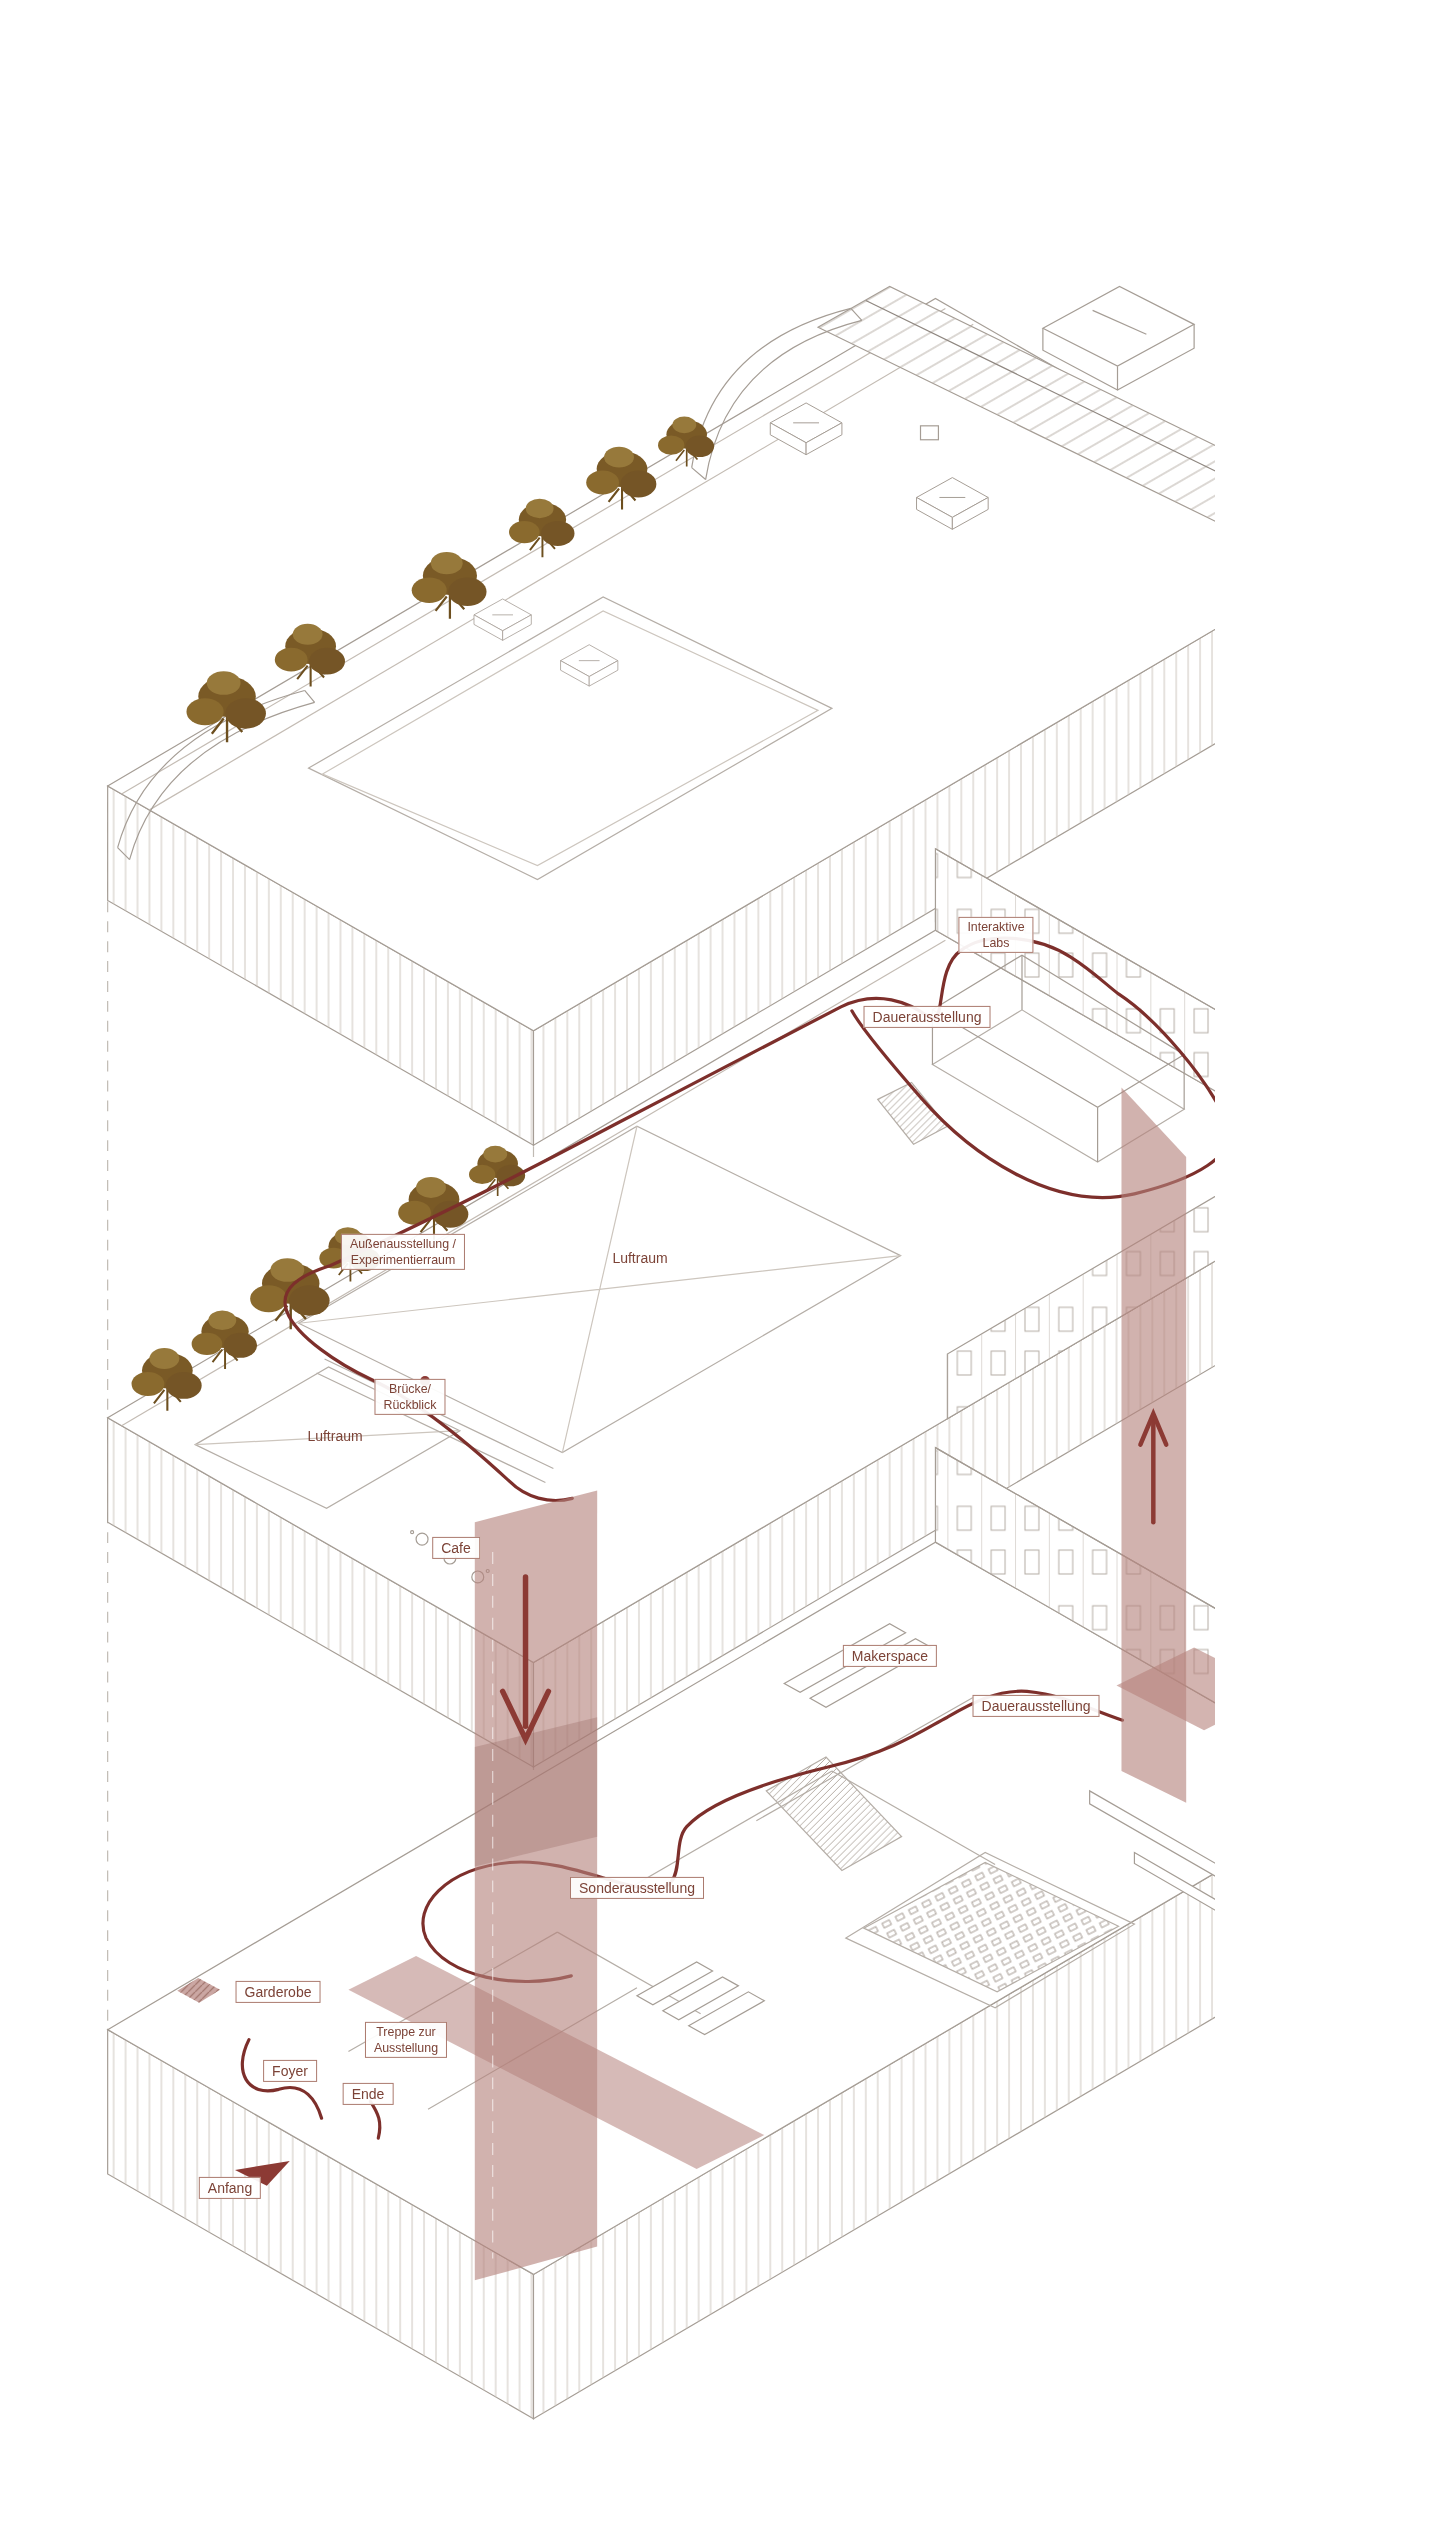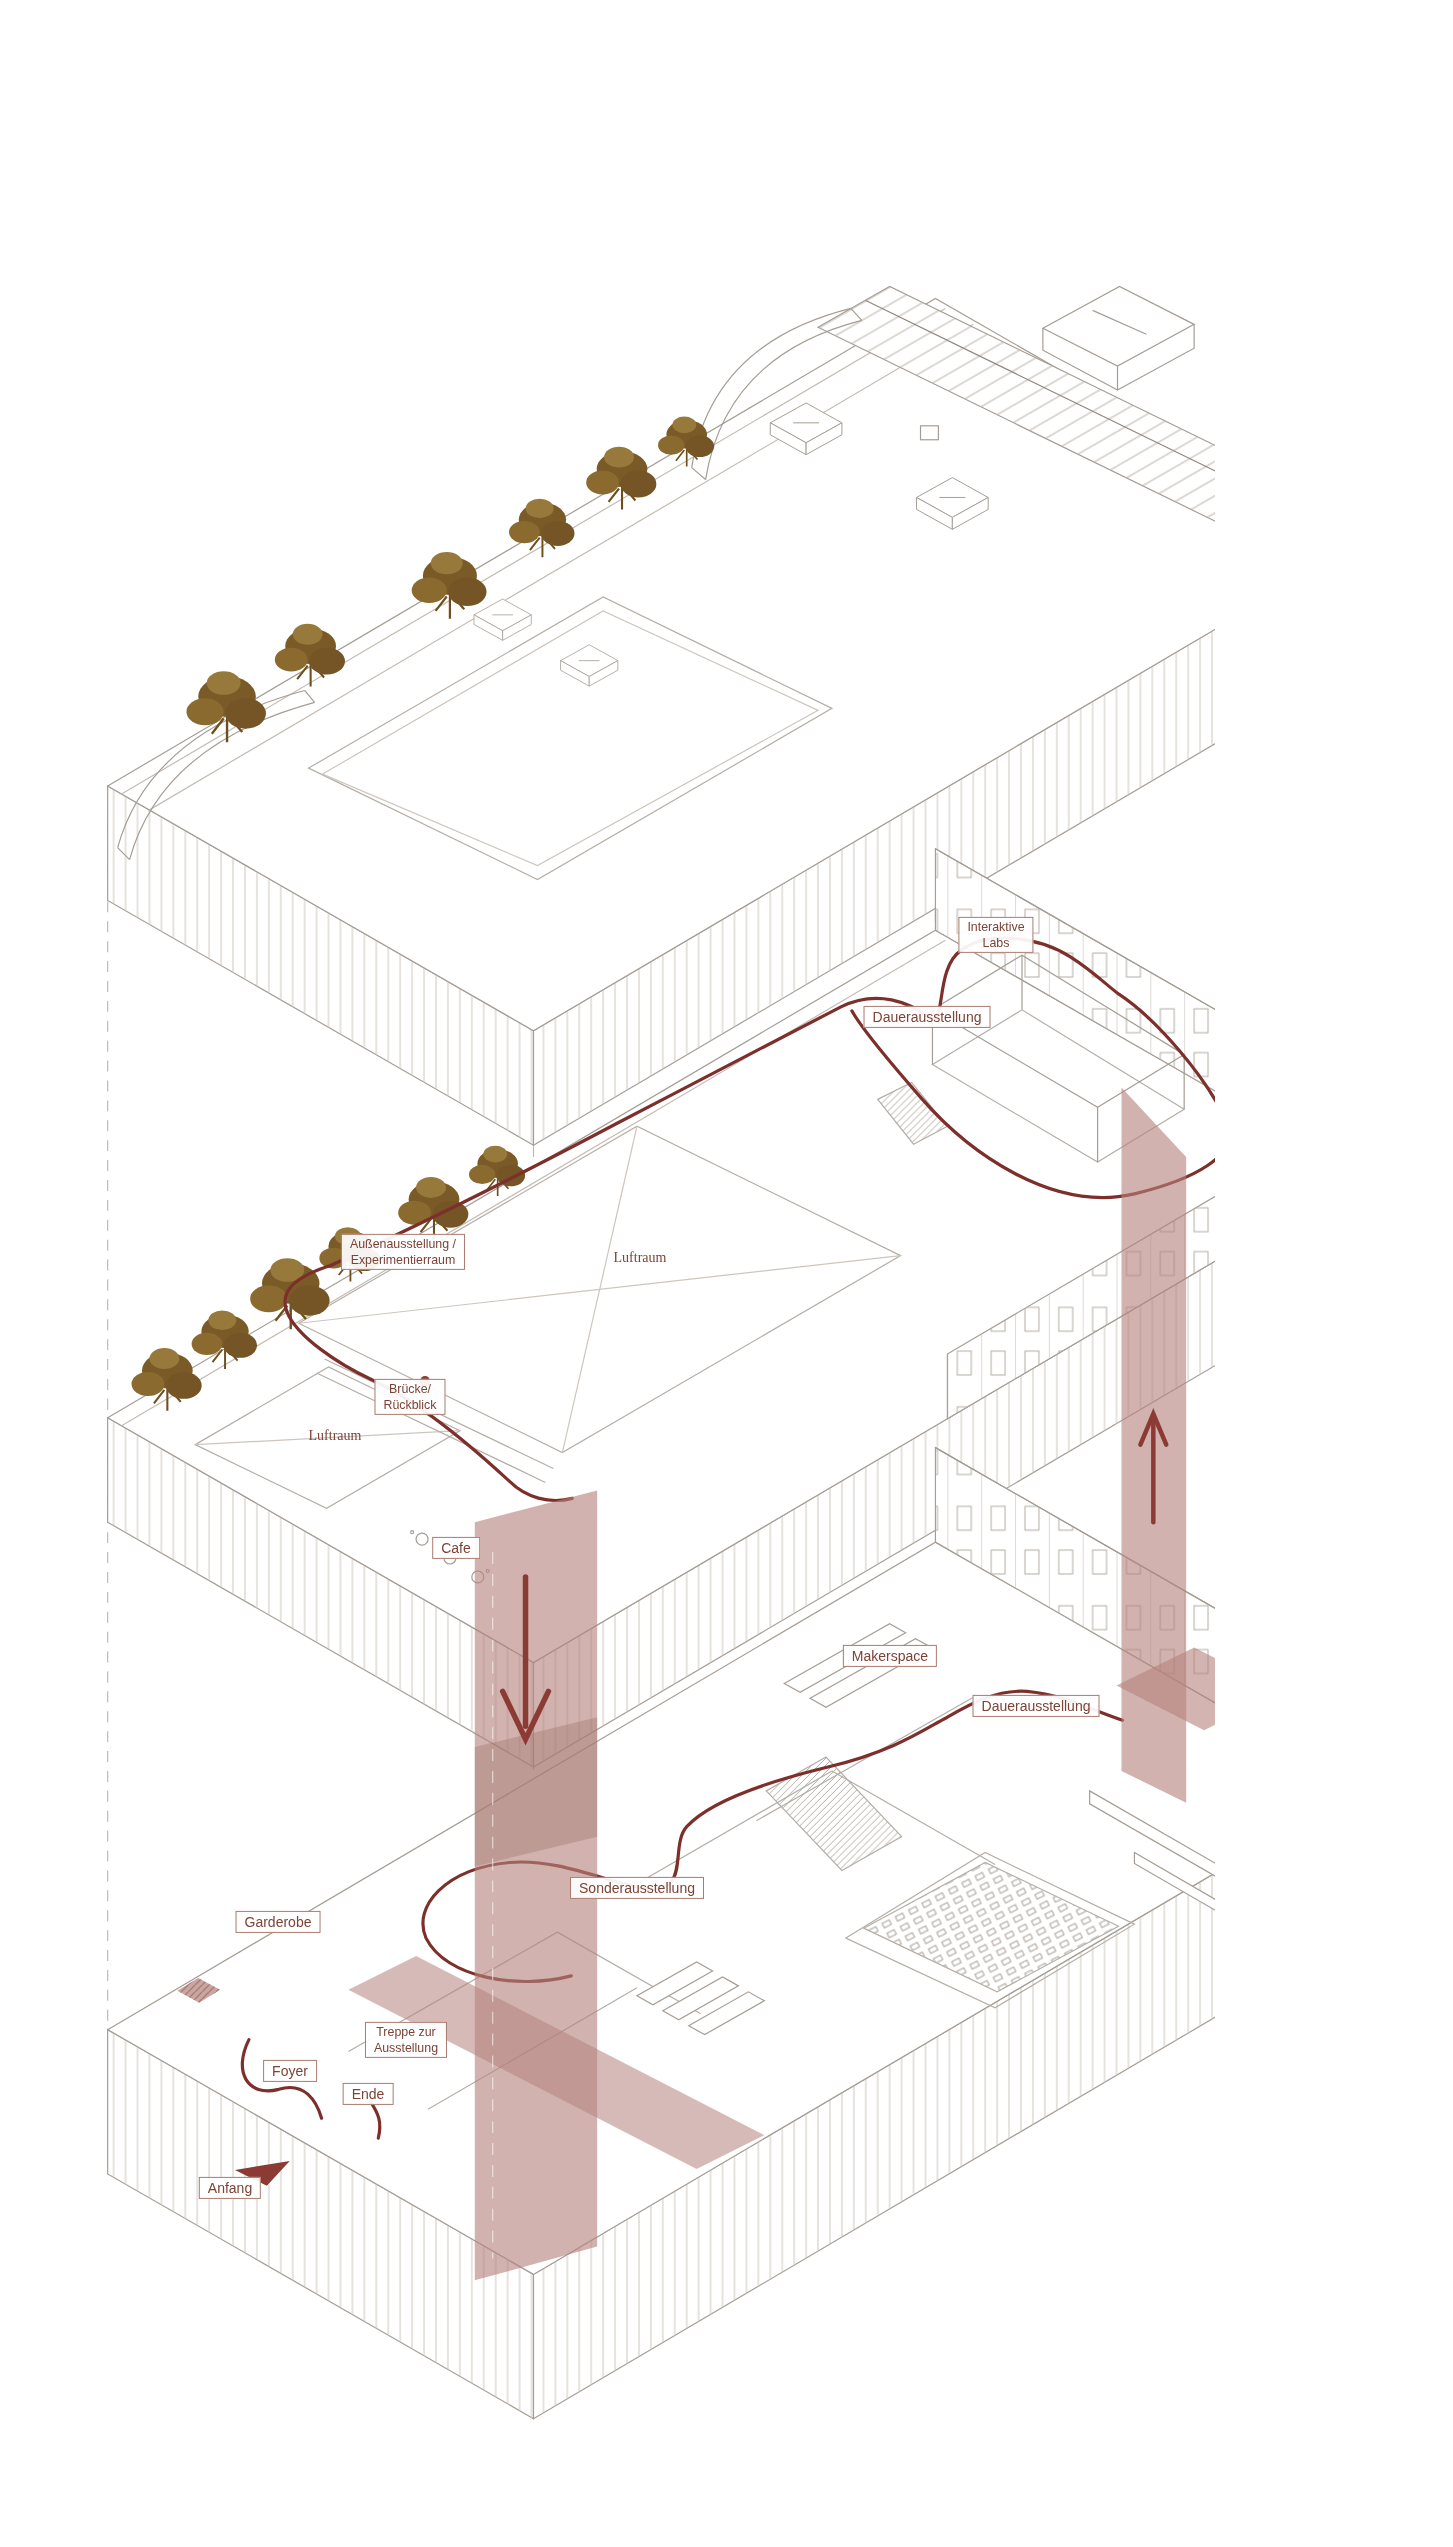--- a/index.html
+++ b/index.html
@@ -2,21 +2,21 @@
 <html><head>
 <meta charset="utf-8">
 <style>
   html,body{margin:0;padding:0;background:#ffffff;}
   #stage{position:relative;width:1215px;height:2547px;background:#ffffff;overflow:hidden;
          font-family:"Liberation Sans", sans-serif;}
   #drawing{position:absolute;left:0;top:0;}
   .label{position:absolute;transform:translate(-50%,-50%);background:rgba(255,255,255,.93);
          border:1px solid #ab7a6e;color:#7c4337;font-size:14px;line-height:1.3;
          padding:1px 8px;text-align:center;white-space:nowrap;}
-  .label.plain{border:none;background:transparent;font-family:Liberation Serif, serif;}
+  .label.plain{border:none;background:transparent;}
   .label.small{font-size:12.4px;}
 </style>
 </head>
 <body>
 
 <div id="stage">
 <svg id="drawing" width="1454" height="2547" viewBox="0 0 1461 2560">
   <defs>
     <pattern id="pat-cols" width="12" height="12" patternUnits="userSpaceOnUse">
       <path d="M6 0 V12" stroke="#cdc6be" stroke-width="1" fill="none"></path>
@@ -259,21 +259,21 @@
 <div class="label plain" style="left:640px;top:1258px">Luftraum</div>
 <div class="label small" style="left:410px;top:1397px">
   <div>Brücke/</div>
   <div>Rückblick</div>
 </div>
 <div class="label plain" style="left:335px;top:1436px">Luftraum</div>
 <div class="label" style="left:456px;top:1548px">Cafe</div>
 <div class="label" style="left:890px;top:1656px">Makerspace</div>
 <div class="label" style="left:1036px;top:1706px">Dauerausstellung</div>
 <div class="label" style="left:637px;top:1888px">Sonderausstellung</div>
-<div class="label" style="left:278px;top:1922px">Garderobe</div>
+<div class="label" style="left:278px;top:1992px">Garderobe</div>
 <div class="label small" style="left:406px;top:2040px">
   <div>Treppe zur</div>
   <div>Ausstellung</div>
 </div>
 <div class="label" style="left:290px;top:2071px">Foyer</div>
 <div class="label" style="left:368px;top:2094px">Ende</div>
 <div class="label" style="left:230px;top:2188px">Anfang</div>
 </div>
 
 

